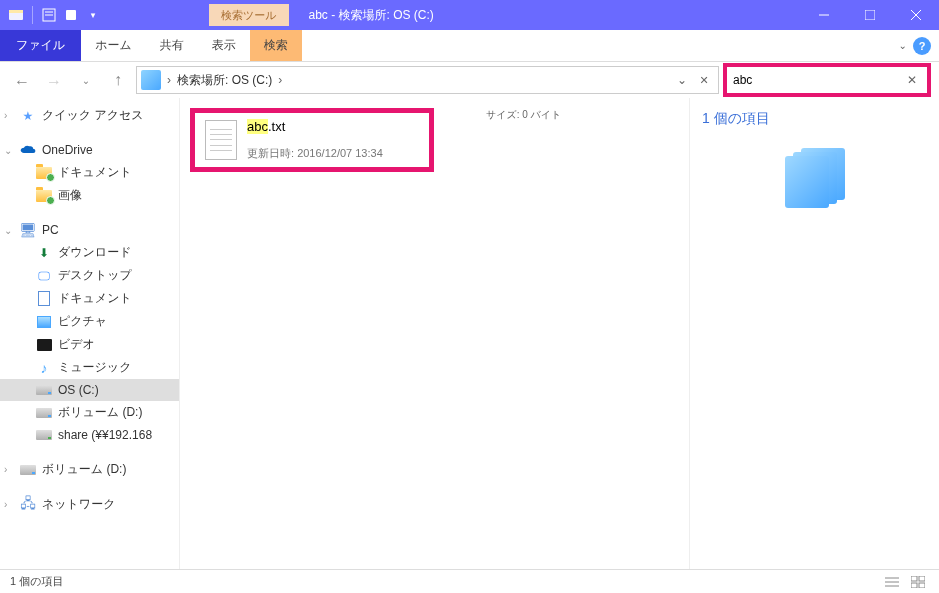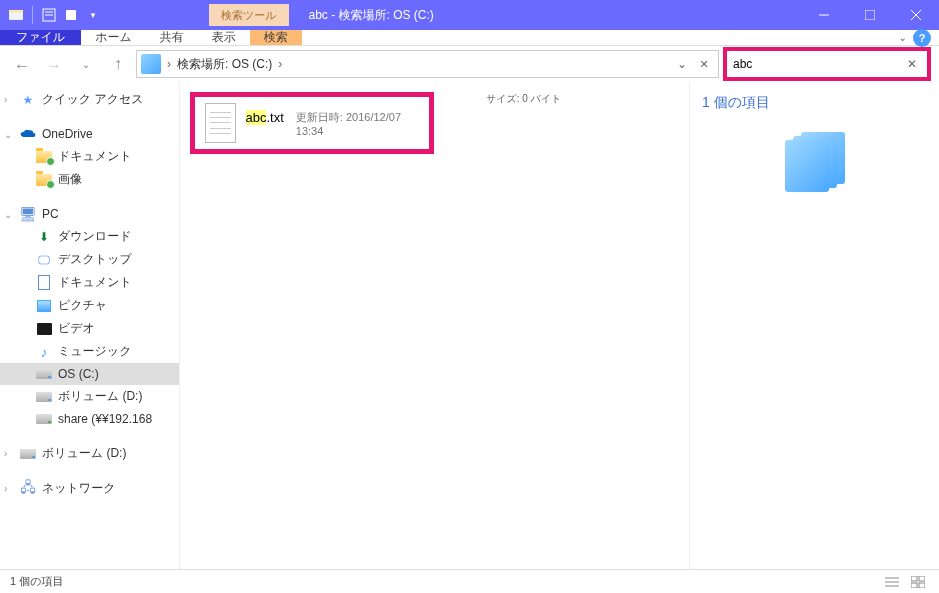--- a/index.html
+++ b/index.html
@@ -10,21 +10,21 @@
     .titlebar { height: 30px; background: #6a6aff; display: flex; align-items: center; color: #fff; }
     .titlebar-icons { display: flex; gap: 6px; padding: 0 8px; align-items: center; }
     .qat-icon { width: 16px; height: 16px; display: flex; align-items: center; justify-content: center; }
     .titlebar-sep { width: 1px; height: 18px; background: rgba(255,255,255,0.4); margin: 0 2px; }
     .context-tab { background: #f8d8b8; color: #a56c30; padding: 2px 12px; font-size: 11px; margin-left: 100px; height: 22px; display: flex; align-items: center; }
     .window-title { color: #fff; margin-left: 20px; font-size: 12px; }
     .window-controls { margin-left: auto; display: flex; }
     .win-btn { width: 46px; height: 30px; display: flex; align-items: center; justify-content: center; color: #fff; }
     
     
-    .ribbon { height: 16px; display: flex; align-items: stretch; border-bottom: 1px solid #ddd; background: #fff; }
+    .ribbon { height: 32px; display: flex; align-items: stretch; border-bottom: 1px solid #ddd; background: #fff; }
     .file-tab { background: #3838d8; color: #fff; padding: 0 16px; display: flex; align-items: center; font-size: 12px; }
     .ribbon-tab { padding: 0 14px; display: flex; align-items: center; color: #444; font-size: 12px; }
     .ribbon-tab.active { background: #fdba74; }
     .ribbon-right { margin-left: auto; display: flex; align-items: center; padding-right: 8px; gap: 6px; }
     .help-icon { width: 18px; height: 18px; border-radius: 50%; background: #4a9cff; color: #fff; display: flex; align-items: center; justify-content: center; font-size: 11px; font-weight: bold; }
     
     
     .address-row { height: 36px; display: flex; align-items: center; padding: 4px 8px; gap: 4px; }
     .nav-btn { width: 28px; height: 28px; display: flex; align-items: center; justify-content: center; color: #888; font-size: 16px; }
     .address-bar { flex: 1; height: 28px; border: 1px solid #ccc; display: flex; align-items: center; padding: 0 4px; background: #fff; }
@@ -66,21 +66,21 @@
     .expand { position: absolute; left: 4px; color: #999; font-size: 10px; }
     .tree-item .expand { position: static; margin-left: -14px; margin-right: -2px; width: 12px; }
     
     
     .content { flex: 1; display: flex; }
     .results { flex: 1; padding: 10px; }
     .result-row { display: flex; align-items: flex-start; gap: 12px; }
     .result-item { border: 5px solid #e6156f; padding: 6px 10px; display: flex; align-items: center; gap: 10px; width: 244px; }
     .file-ico { width: 32px; height: 40px; border: 1px solid #bbb; background: #fff; display: flex; flex-direction: column; justify-content: space-around; padding: 6px 4px; }
     .file-ico .line { height: 1px; background: #ccc; }
-    .file-meta { display: flex; flex-direction: row; gap: 12px; }
+    .file-meta { display: flex; flex-direction: column; gap: 12px; }
     .file-name { font-size: 13px; }
     .file-name mark { background: #ffff80; padding: 0; }
     .file-sub { font-size: 11px; color: #777; }
     .size-col { margin-left: 40px; font-size: 10px; color: #666; }
     
     
     .preview { width: 250px; border-left: 1px solid #eee; padding: 12px; }
     .preview-title { color: #3a6fd8; font-size: 14px; margin-bottom: 20px; }
     .preview-icon { display: flex; justify-content: center; margin-top: 20px; }
     .stack-ico { position: relative; width: 60px; height: 60px; }

